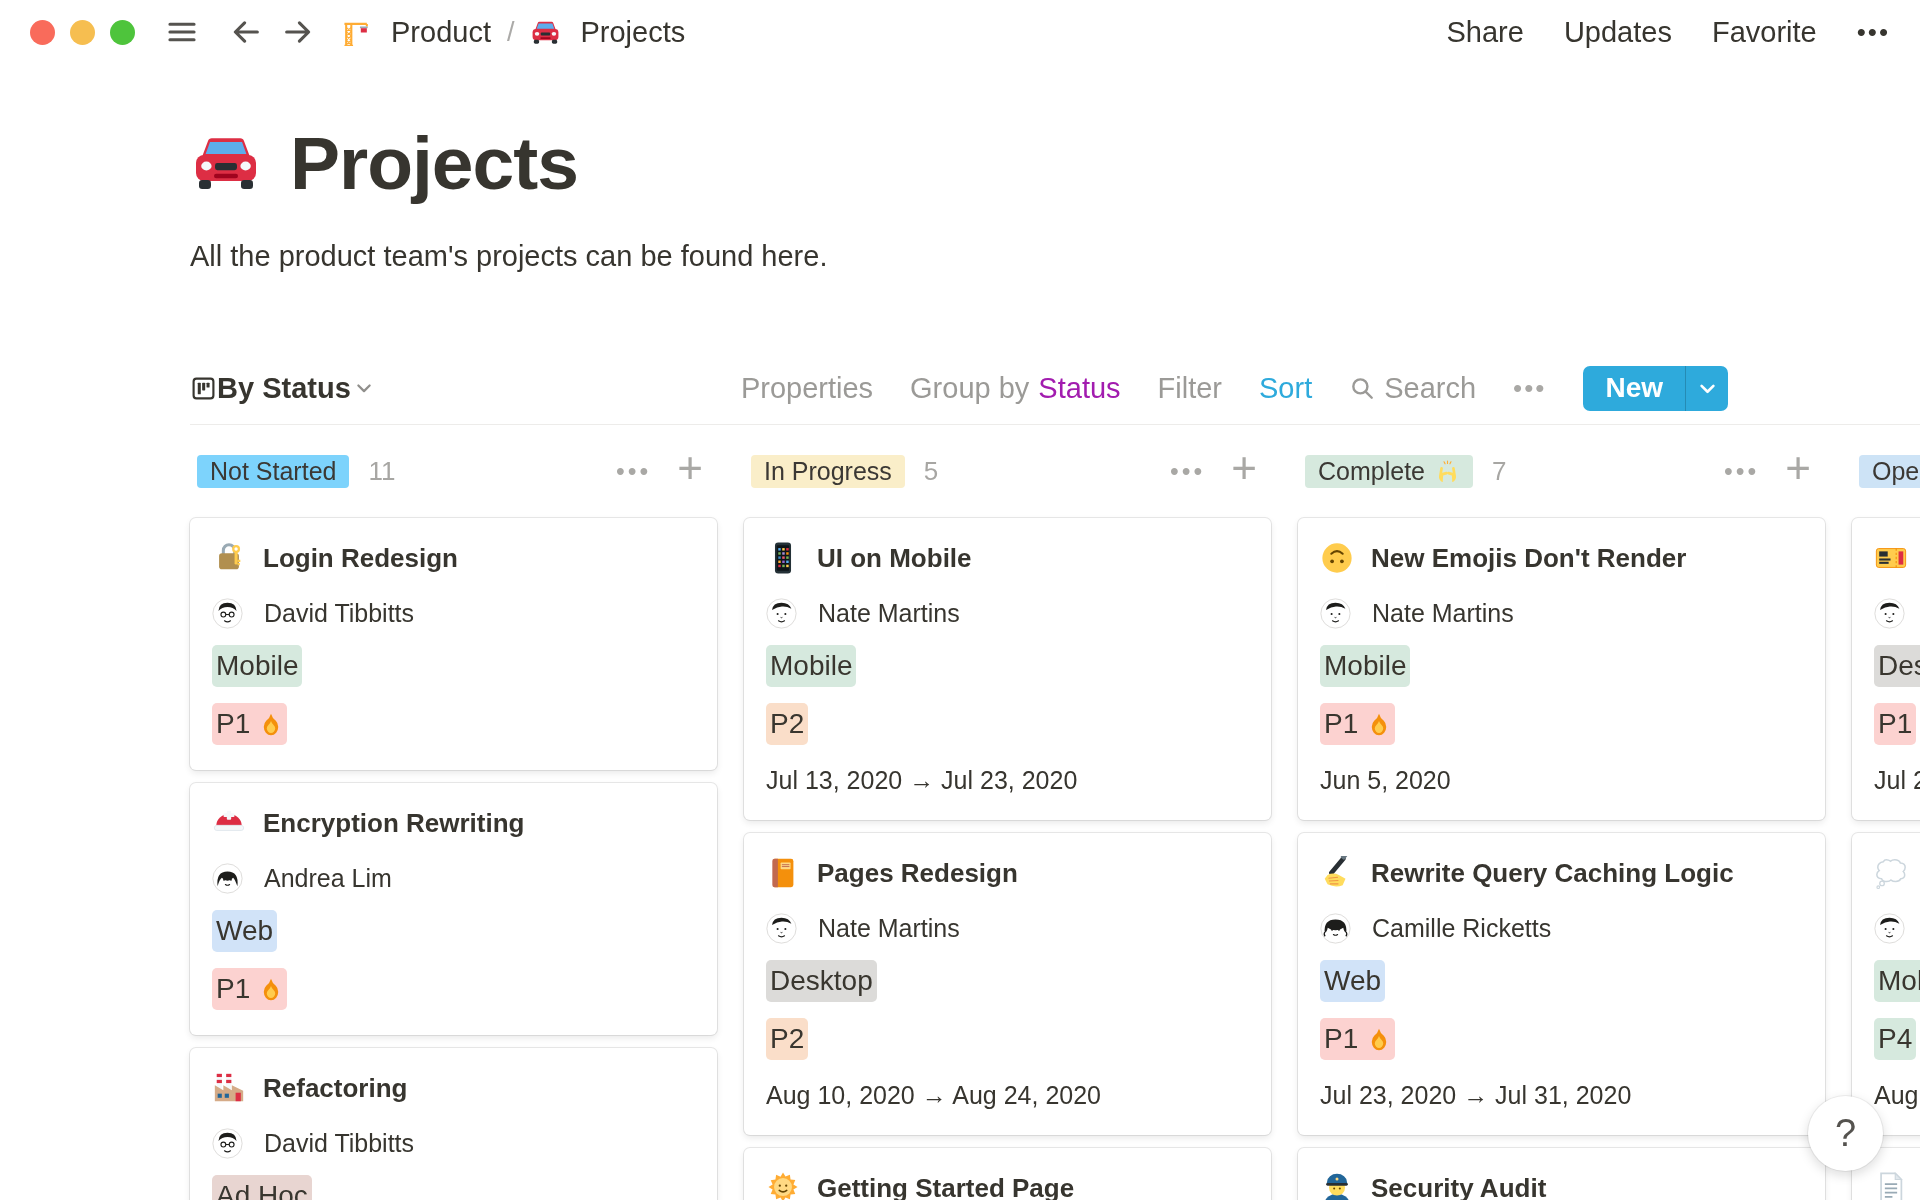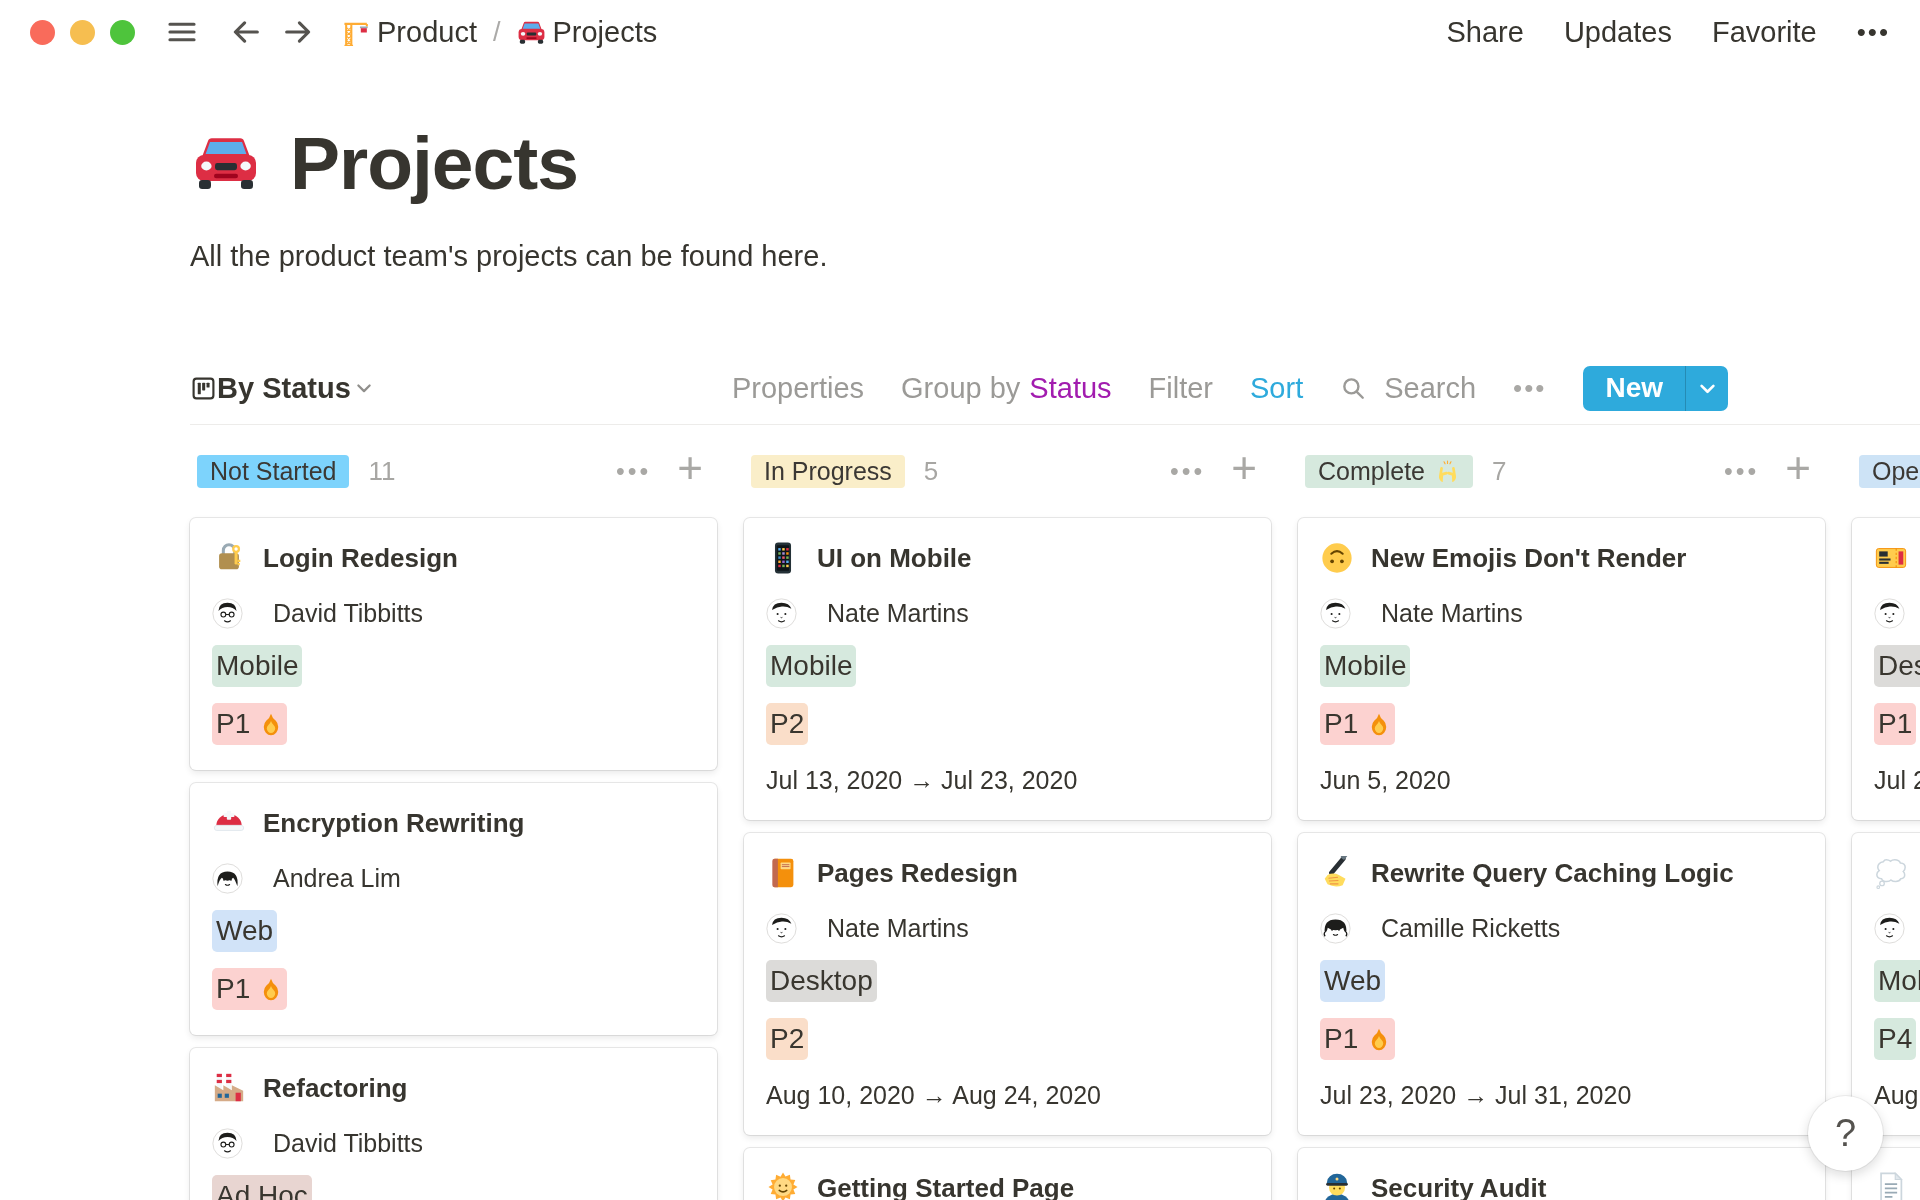--- a/index.html
+++ b/index.html
@@ -9,21 +9,21 @@
   .icon svg{width:100%;height:100%;display:block}
 
   
   .topbar{position:absolute;top:0;left:0;right:0;height:64px;display:flex;align-items:center;
           padding:0 30px;box-sizing:border-box;background:#fff;z-index:20}
   .traffic-lights{display:flex;gap:15px;align-items:center}
   .tl{width:25px;height:25px;border-radius:50%}
   .tl-red{background:#F96B5B}.tl-yellow{background:#F6BE50}.tl-green{background:#4EC43C}
   .nav-icon{width:34px;height:34px;margin-left:30px;cursor:pointer}
   .breadcrumb{display:flex;align-items:center;margin-left:26px;font-size:29px}
-  .crumb{display:flex;align-items:center;gap:5px;cursor:pointer}
+  .crumb{display:flex;align-items:center;gap:19px;cursor:pointer}
   .crumb-icon{width:31px;height:31px}
   .crumb-sep{margin:0 16px;color:#ABAAA8;font-size:27px}
   .topbar-right{margin-left:auto;display:flex;align-items:center;gap:40px;font-size:29px}
   .tb-action{cursor:pointer;white-space:nowrap}
   .topbar-right .dots{font-size:26px;letter-spacing:2px}
 
   
   .page-header{position:absolute;left:190px;top:120px}
   .title-row{display:flex;align-items:center;gap:28px}
   .title-icon{width:72px;height:72px}
@@ -32,21 +32,21 @@
 
   
   .toolbar{position:absolute;left:190px;top:352px;width:1538px;height:72px;display:flex;align-items:center}
   .view-switcher{display:flex;align-items:center;font-size:29px;font-weight:600;cursor:pointer}
   .view-icon{width:27px;height:27px}
   .chev{width:20px;height:20px;margin-left:3px}
   .toolbar-right{margin-left:auto;display:flex;align-items:center;gap:37px;font-size:29px;color:#9B9A97}
   .tb-item{cursor:pointer;white-space:nowrap}
   .group-by{display:flex;gap:9px}
   .group-by .dark{color:#a21caf}
-  .search{display:flex;align-items:center;gap:18px}
+  .search{display:flex;align-items:center;gap:9px}
   .search-icon{width:26px;height:26px}
   .toolbar-right .dots{letter-spacing:2px;font-size:26px;color:#A9A8A5}
   .new-btn{display:flex;align-items:stretch;height:45px;border-radius:7px;overflow:hidden;color:#fff;cursor:pointer}
   .new-main{display:flex;align-items:center;padding:0 22px;font-size:28px;font-weight:600}
   .new-caret{display:flex;align-items:center;justify-content:center;width:42px;border-left:1px solid rgba(0,0,0,0.18)}
   .new-caret .icon{width:21px;height:21px}
   .toolbar-divider{position:absolute;left:190px;right:0;top:424px;height:1px;background:#EDECEA}
 
   
   .board{position:absolute;left:190px;top:452px;width:2400px;display:flex;gap:27px}
@@ -57,21 +57,21 @@
   .badge .icon{width:25px;height:25px}
   .count{margin-left:19px;font-size:26px;color:#A7A6A3}
   .col-controls{margin-left:auto;display:flex;align-items:center;gap:26px;color:#A9A8A5;padding-right:14px}
   .col-dots{font-size:25px;letter-spacing:3px;cursor:pointer}
   .col-plus{font-size:44px;font-weight:300;line-height:0.7;margin-top:-5px;cursor:pointer}
 
   .card{background:#fff;border-radius:6px;margin-bottom:13px;padding:23px 22px 25px;cursor:pointer;
         box-shadow:0 0 0 1px rgba(15,15,15,0.09),0 3px 7px rgba(15,15,15,0.09)}
   .card-title{display:flex;align-items:center;gap:17px;font-size:26px;font-weight:600}
   .card-icon{width:34px;height:34px}
-  .card-person{display:flex;align-items:center;gap:30px;margin-top:23px;font-size:25px}
+  .card-person{display:flex;align-items:center;gap:21px;margin-top:23px;font-size:25px}
   .avatar{width:31px;height:31px}
   .tag-row{margin-top:16px;line-height:0}
   .tag{display:inline-flex;align-items:center;gap:9px;height:42px;padding:0 4px;border-radius:5px;
        font-size:28px;color:#39362F;line-height:34px;white-space:nowrap}
   .tag .icon{width:24px;height:24px}
   .card-date{margin-top:21px;font-size:25px;white-space:nowrap}
 
   
   .help-btn{position:absolute;left:1808px;top:1096px;width:75px;height:75px;border-radius:50%;background:#fff;
             box-shadow:0 0 0 1px rgba(15,15,15,0.06),0 4px 12px rgba(15,15,15,0.15);

